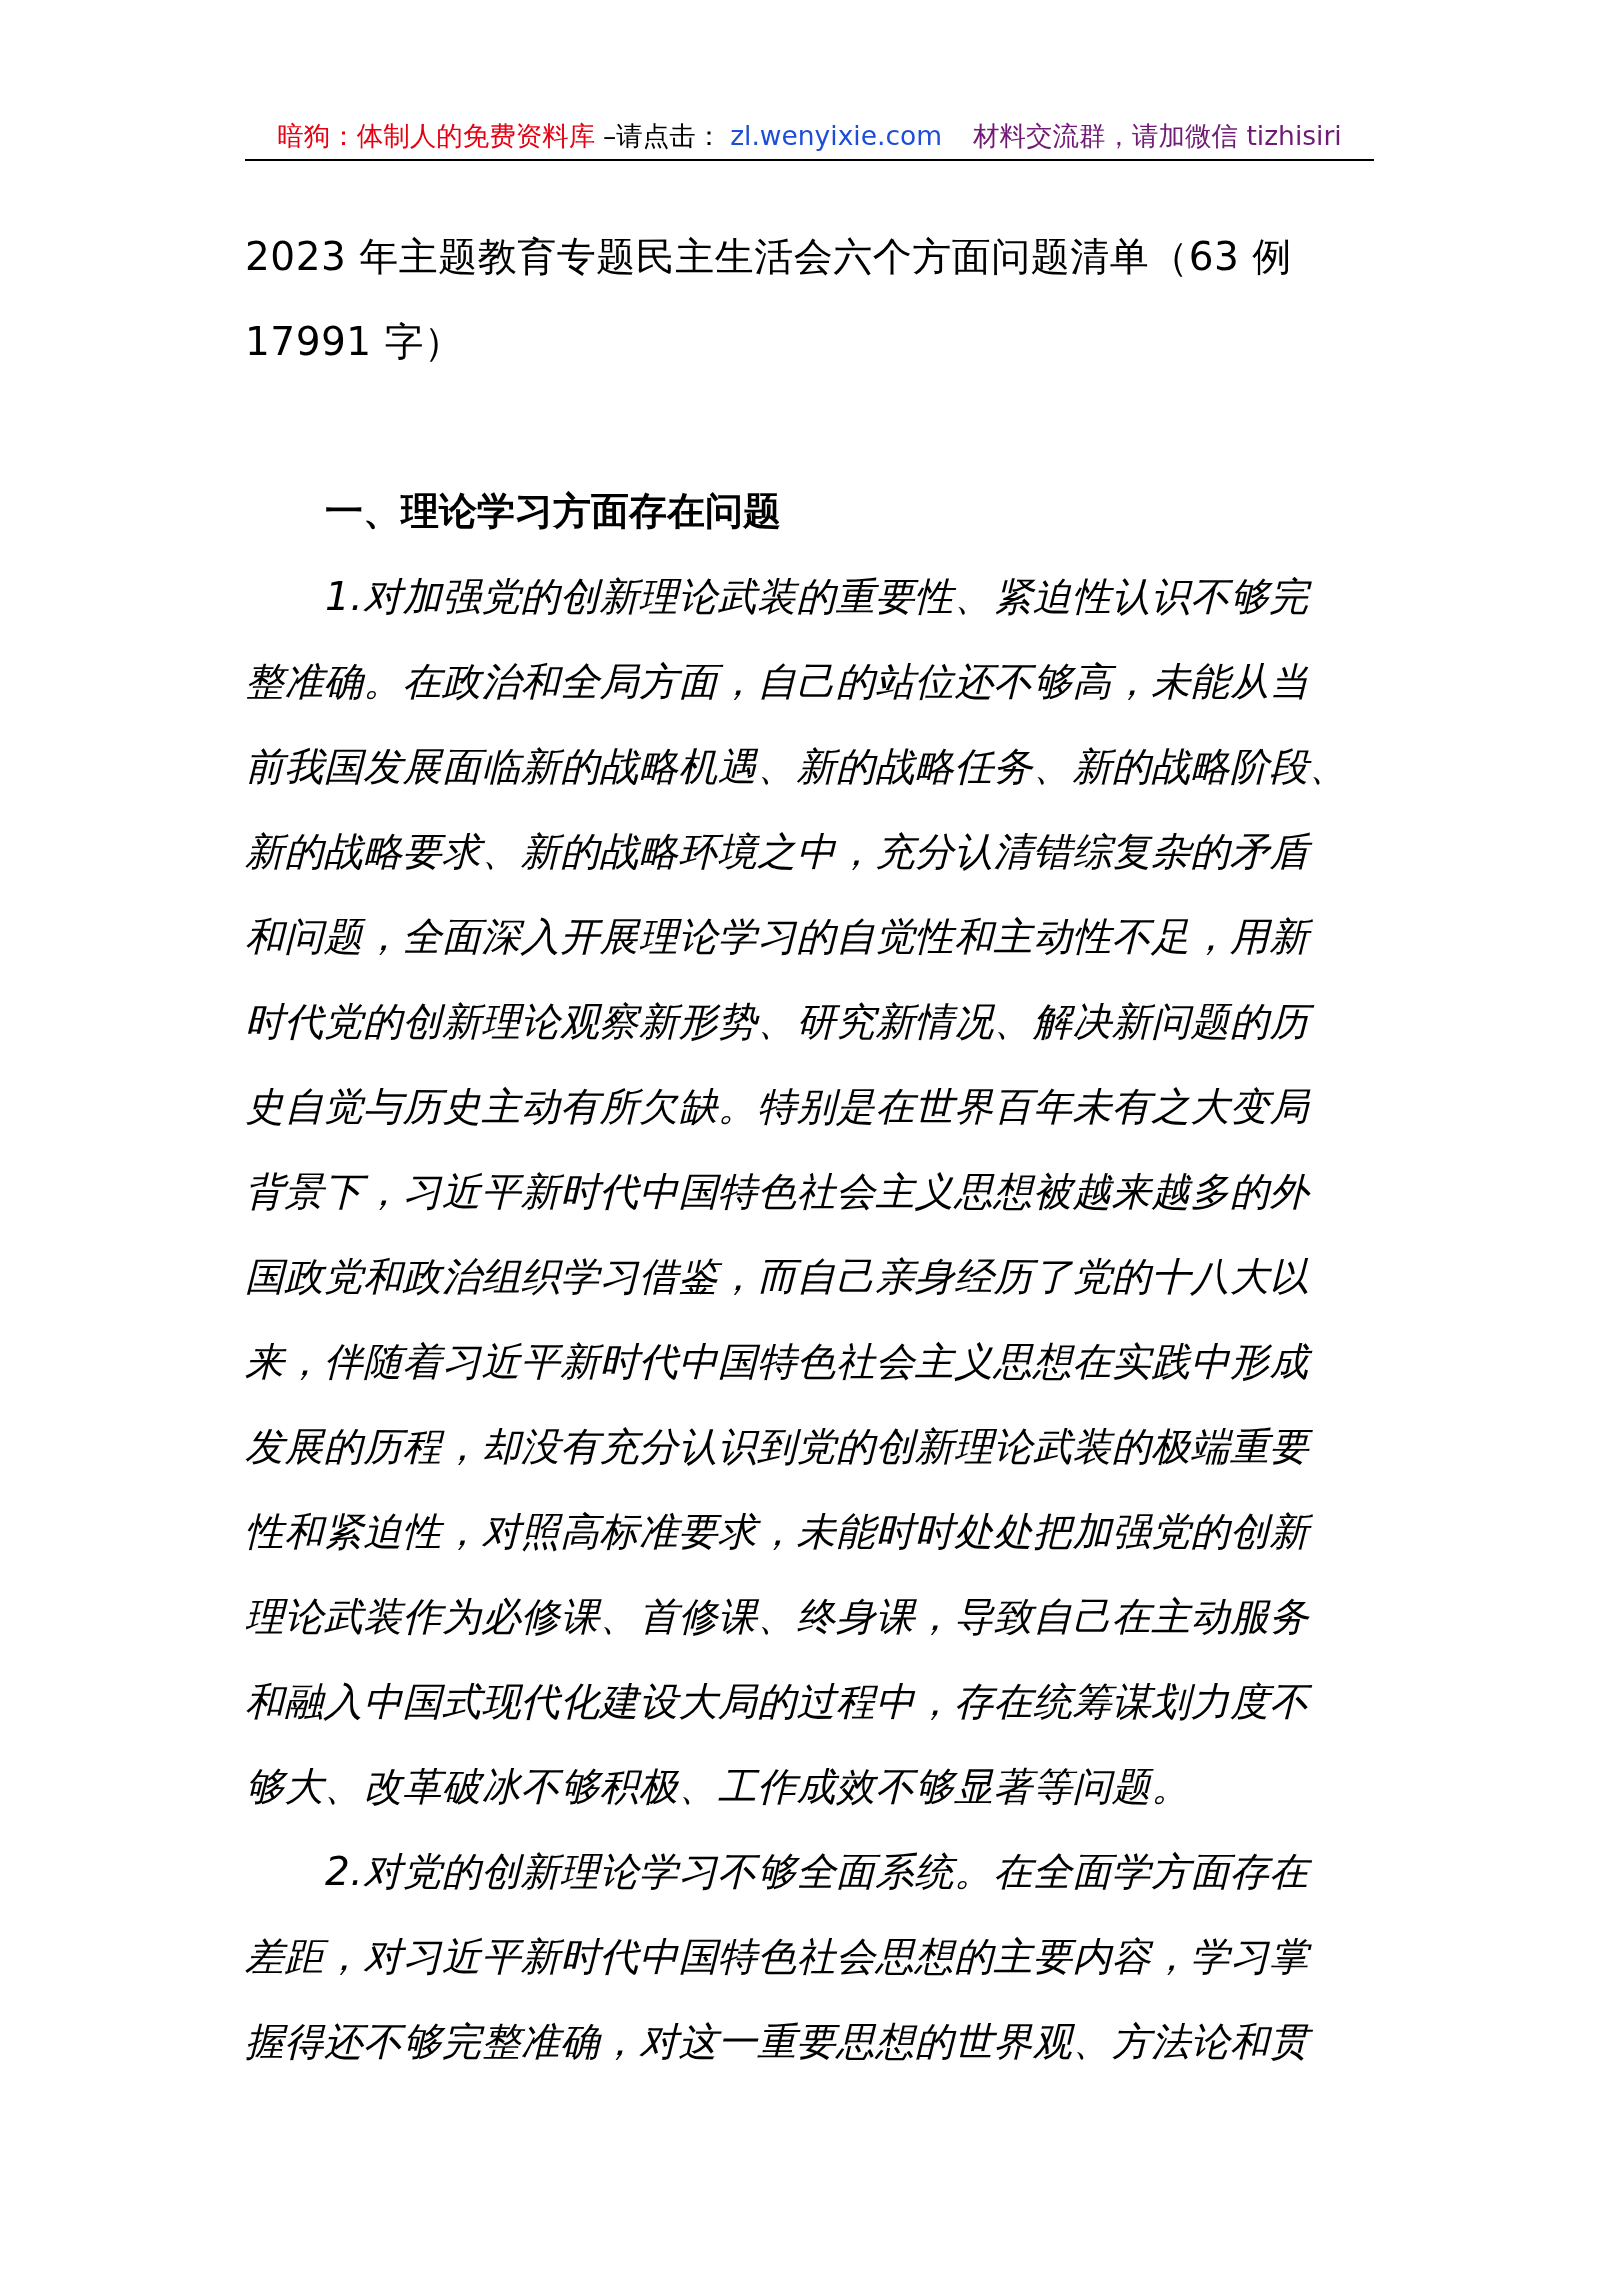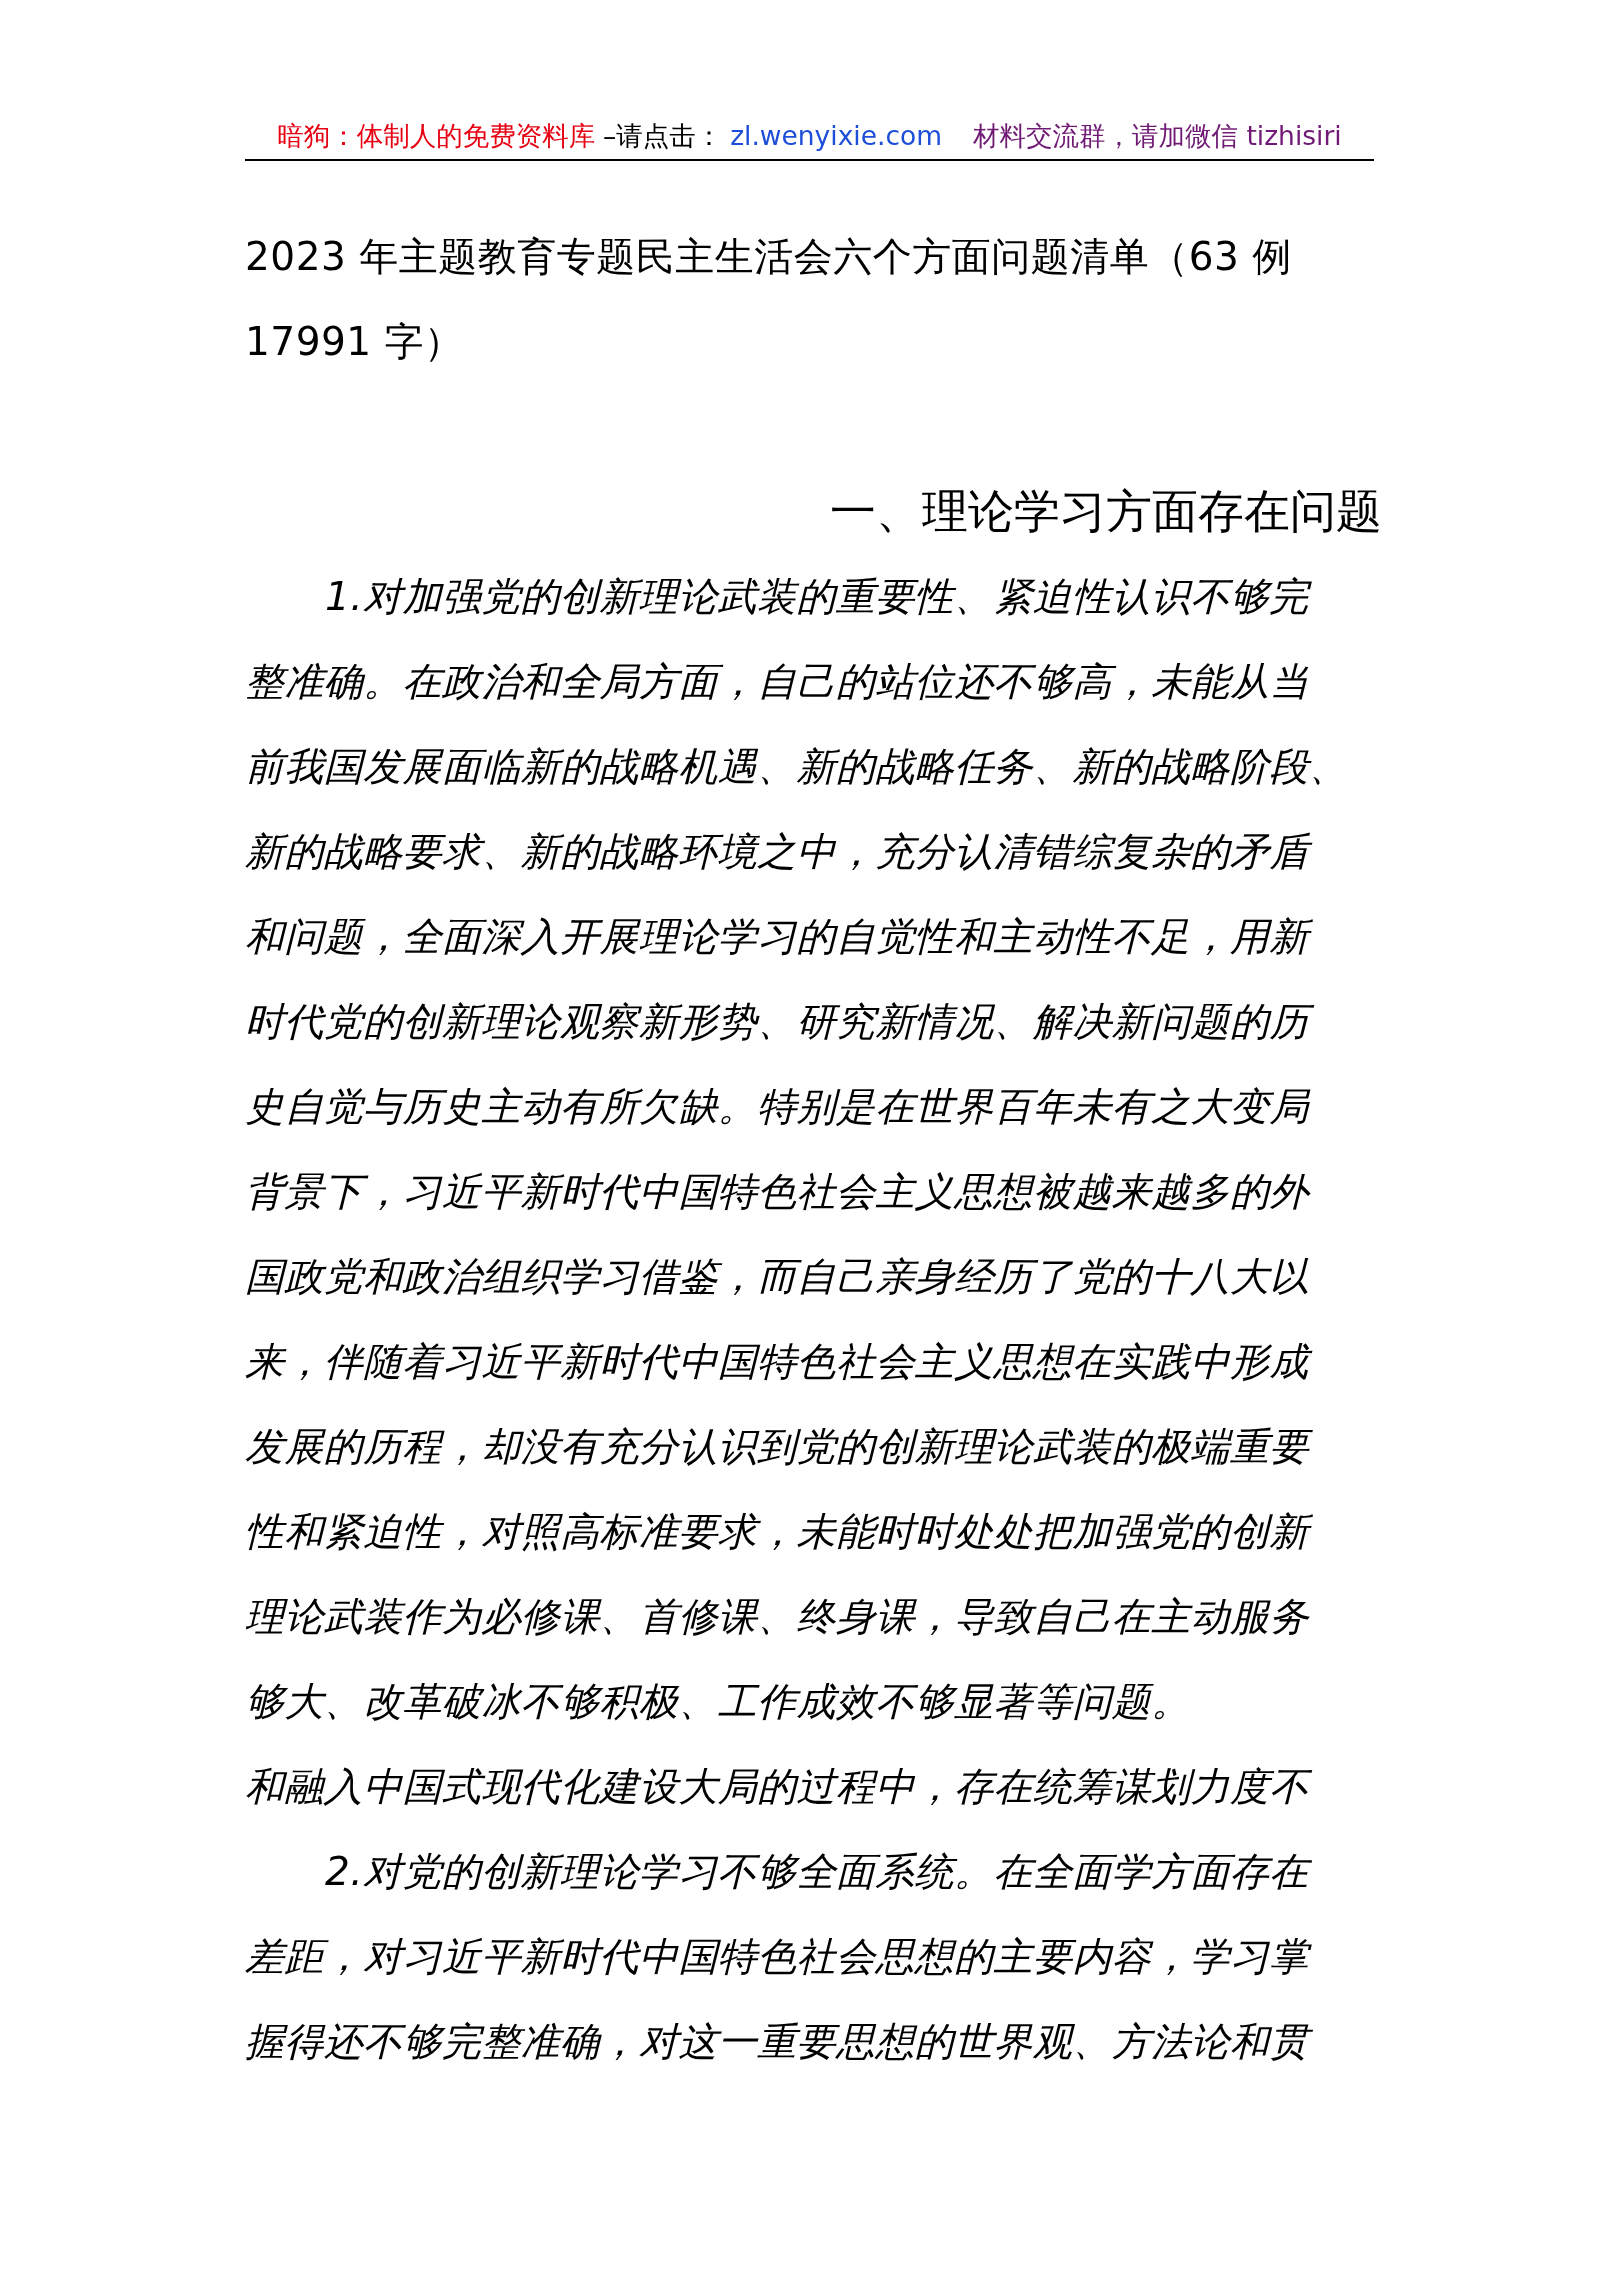--- a/index.html
+++ b/index.html
@@ -42,27 +42,26 @@
     width: 1137px;
   }
   .title {
     font-size: 39px;
     line-height: 85px;
     margin: 0;
     font-weight: normal;
     letter-spacing: 0.5px;
   }
   .section-heading {
-    font-size: 46px;
+    font-size: 38px;
     line-height: 85px;
     margin: 0;
     margin-top: 85px;
     text-indent: 80px;
-    font-weight: normal;
-    text-align: right;
+    font-weight: bold;
   }
   .para {
     font-size: 39px;
     line-height: 85px;
     margin: 0;
     text-indent: 80px;
     text-align: justify;
     letter-spacing: 0.4px;
     font-style: italic;
   }
@@ -94,22 +93,22 @@
     <span class="line">新的战略要求、新的战略环境之中，充分认清错综复杂的矛盾</span>
     <span class="line">和问题，全面深入开展理论学习的自觉性和主动性不足，用新</span>
     <span class="line">时代党的创新理论观察新形势、研究新情况、解决新问题的历</span>
     <span class="line">史自觉与历史主动有所欠缺。特别是在世界百年未有之大变局</span>
     <span class="line">背景下，习近平新时代中国特色社会主义思想被越来越多的外</span>
     <span class="line">国政党和政治组织学习借鉴，而自己亲身经历了党的十八大以</span>
     <span class="line">来，伴随着习近平新时代中国特色社会主义思想在实践中形成</span>
     <span class="line">发展的历程，却没有充分认识到党的创新理论武装的极端重要</span>
     <span class="line">性和紧迫性，对照高标准要求，未能时时处处把加强党的创新</span>
     <span class="line">理论武装作为必修课、首修课、终身课，导致自己在主动服务</span>
+    <span class="line">和融入中国式现代化建设大局的过程中，存在统筹谋划力度不</span>
     <span class="line">够大、改革破冰不够积极、工作成效不够显著等问题。</span>
-    <span class="line">和融入中国式现代化建设大局的过程中，存在统筹谋划力度不</span>
   </div>
 
   <div class="para" style="text-indent:0">
     <span class="line first">2.对党的创新理论学习不够全面系统。在全面学方面存在</span>
     <span class="line">差距，对习近平新时代中国特色社会思想的主要内容，学习掌</span>
     <span class="line">握得还不够完整准确，对这一重要思想的世界观、方法论和贯</span>
   </div>
 </div>
 
 

